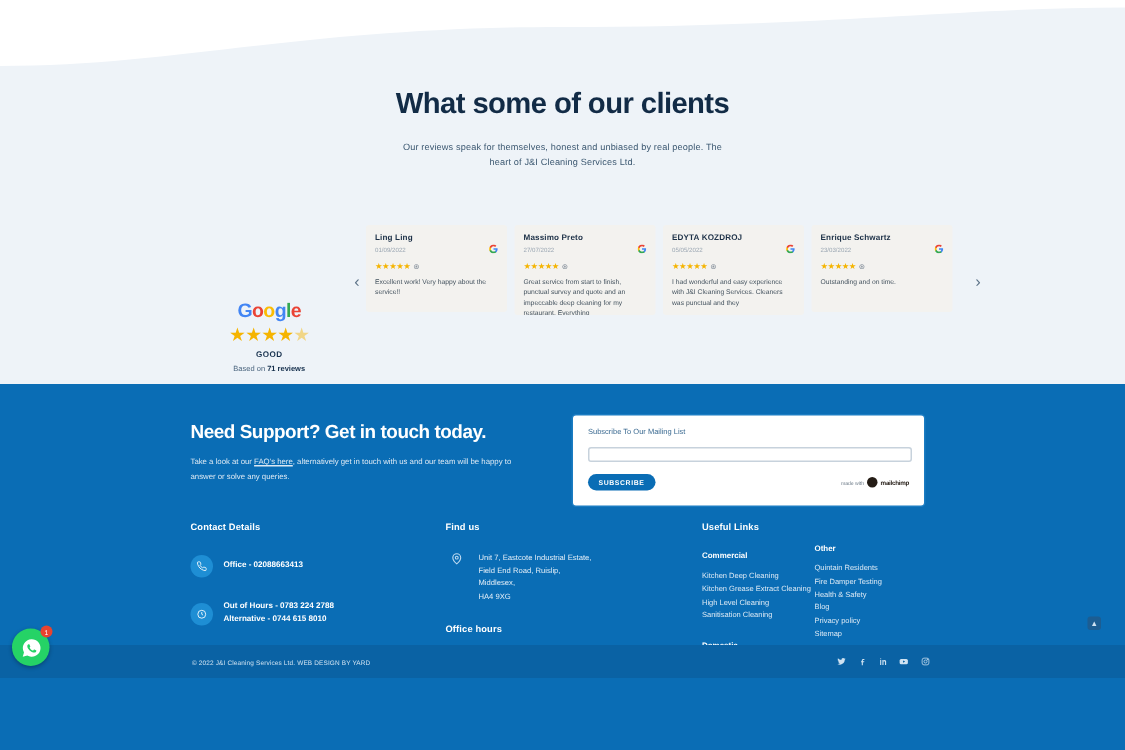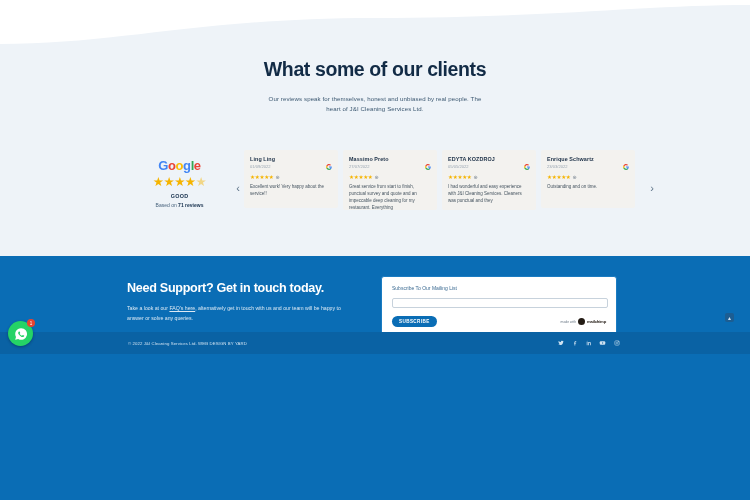--- a/index.html
+++ b/index.html
@@ -5,21 +5,21 @@
   * { box-sizing: border-box; margin: 0; padding: 0; }
   html, body { width: 750px; height: 500px; overflow: hidden; }
   body {
     font-family: "Liberation Sans", sans-serif;
     background: #0a6db5;
     color: #0e2a47;
     position: relative;
   }
 
   
-  #page { position: relative; width: 750px; height: 354px; overflow: hidden; background:#a21caf; }
+  #page { position: relative; width: 750px; height: 452px; overflow: hidden; background:#a21caf; }
 
   
   .wave-top { position: absolute; top:0; left:0; width:750px; height:52px; background:#ffffff; z-index:3; }
   .wave-top svg { display:block; width:750px; height:52px; }
 
   
   .testimonials {
     position:absolute; top:0; left:0; width:750px; height:256px;
     background:#eef3f8;
     z-index:1;
@@ -31,21 +31,21 @@
   }
   .t-sub {
     text-align:center; margin-top:11px; font-size:6.1px; color:#3c5871;
     line-height:1.7; letter-spacing:.1px;
   }
 
   .reviews-row {
     position:absolute; top:150px; left:0; width:750px; height:75px;
     display:flex; align-items:flex-start;
   }
-  .google-box { width:105px; margin-left:127px; text-align:center; padding-top:9px; }
+  .google-box { width:105px; margin-left:127px; text-align:center; padding-top:9px;margin-top:41px; }
   .g-logo { font-size:13px; font-weight:bold; letter-spacing:-.4px; line-height:1; }
   .g-logo .b{color:#4285F4}.g-logo .r{color:#EA4335}.g-logo .y{color:#FBBC05}.g-logo .g{color:#34A853}
   .g-stars { margin-top:4px; font-size:12.5px; color:#f5b400; letter-spacing:-.5px; line-height:1; }
   .g-stars .half { color:#f5b400; opacity:.45; }
   .g-good { margin-top:4px; font-size:5.4px; font-weight:bold; color:#1b3category; color:#16304d; letter-spacing:.3px; }
   .g-based { margin-top:3px; font-size:5px; color:#47627c; }
   .g-based b { color:#16304d; }
 
   .arrow {
     width:12px; height:40px; display:flex; align-items:center; justify-content:center;

